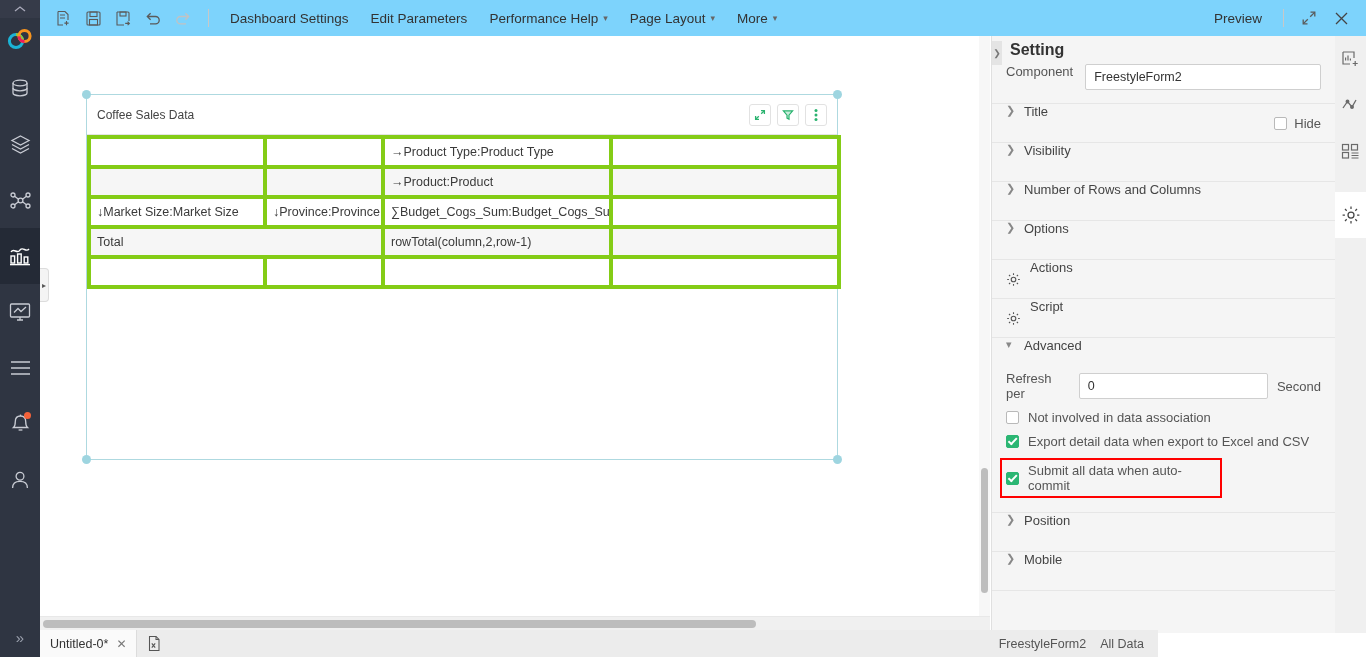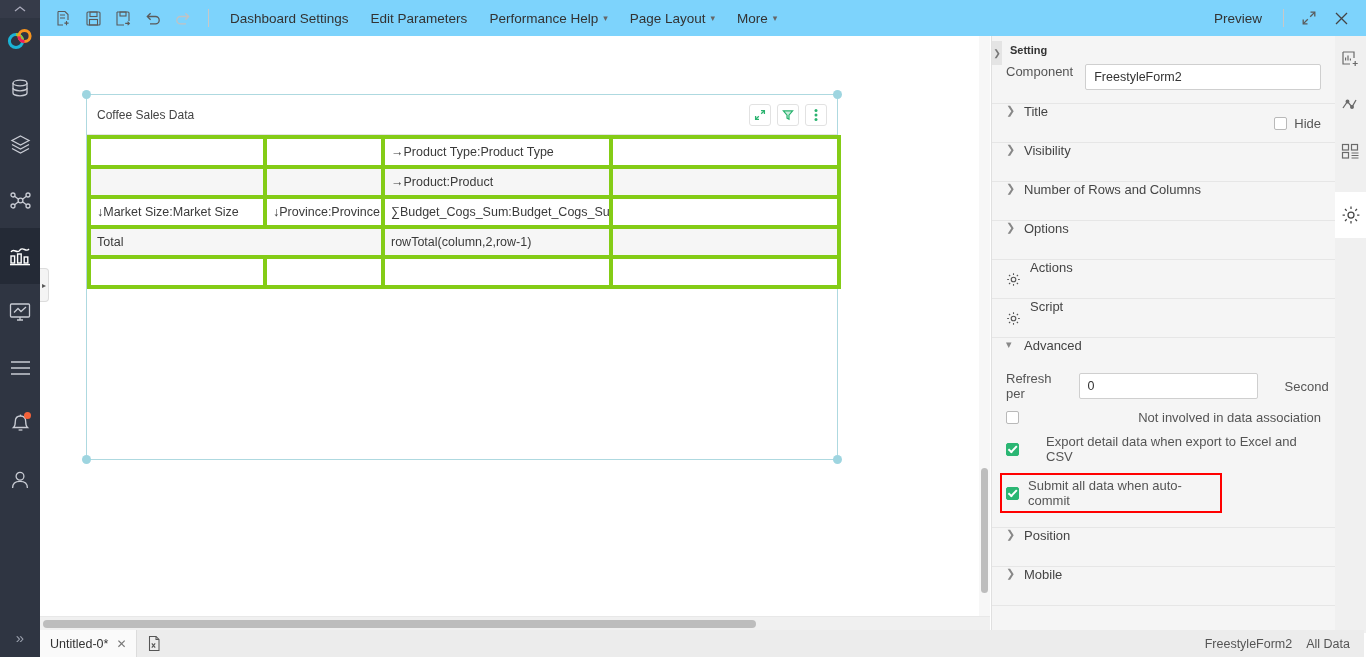--- a/index.html
+++ b/index.html
@@ -110,21 +110,21 @@
     position: absolute; left: 991px; top: 36px; width: 344px; height: 597px;
     background: #f5f5f5; border-left: 1px solid #e0e0e0; overflow: hidden;
   }
   .panel-collapse {
     position: absolute; left: 0px; top: 5px; width: 10px; height: 24px;
     background: #e4e4e4; display: flex; align-items: center; justify-content: center;
     font-size: 9px; color: #777; cursor: pointer; z-index: 3;
   }
   .panel-title {
     height: 28px; display: flex; align-items: center; padding-left: 18px;
-    font-size: 11px; font-weight: bold; color: #333; text-align: right;
+    font-size: 16px; font-weight: bold; color: #333; text-align: right;
   }
   .row {
     border-top: 1px solid #e6e6e6; min-height: 39px;
     display: flex; padding: 0 14px; background: #f5f5f5;
   }
   .row.comp { border-top: none; }
   .row-label { font-size: 13px; color: #555; }
   .chev { font-size: 11px; color: #888; width: 14px; display: inline-block; }
   .gear-ic { width: 20px; display: flex; align-items: center; color: #555; }
   .sec-label { font-size: 13px; color: #444; margin-left: 4px; }
@@ -138,42 +138,42 @@
     width: 13px; height: 13px; border: 1px solid #b9b9b9; background: #fff;
     border-radius: 2px; display: inline-flex; align-items: center; justify-content: center;
     cursor: pointer; flex: none;
   }
   .cbox.on { background: #2bb673; border-color: #2bb673; }
   .cbox.on::after {
     content: ""; width: 3px; height: 6.5px; border: solid #fff;
     border-width: 0 2px 2px 0; transform: rotate(43deg) translate(-0.5px,-1px);
   }
   .adv-body { background: #f5f5f5; padding: 0 14px 10px 14px; }
-  .adv-line { display: flex; align-items: center; gap: 27px; margin-bottom: 9px; justify-content: space-between; }
+  .adv-line { display: flex; align-items: center; gap: 9px; margin-bottom: 9px; }
   .adv-text { font-size: 13px; color: #555; }
   .redbox {
     border: 2px solid #ff0000; padding: 3px 6px 3px 4px; margin: 0 0 4px -6px;
     display: inline-flex; align-items: center; gap: 9px; width: 222px;
   }
 
   
   .strip {
     position: absolute; left: 1335px; top: 36px; width: 31px; height: 597px;
     background: #f0f0f0; display: flex; flex-direction: column; align-items: center;
   }
   .strip-item {
     width: 31px; height: 46px; display: flex; align-items: center; justify-content: center;
     color: #6a6a6a; cursor: pointer;
   }
   .strip-item.active { background: #ffffff; }
   .strip-gap { height: 18px; }
 
   
   .bottombar {
-    position: absolute; left: 40px; top: 630px; width: 1324px; height: 27px;
+    position: absolute; left: 40px; top: 630px; width: 1118px; height: 27px;
     background: #ececec; display: flex; align-items: flex-start;
   }
   .tab {
     height: 27px; background: #fafafa; border-right: 1px solid #dcdcdc;
     display: flex; align-items: center; padding: 0 10px; gap: 8px; cursor: pointer;
   }
   .tab-label { font-size: 12.5px; color: #333; }
   .tab-x { font-size: 12px; color: #777; cursor: pointer; }
   .tab-addon {
     width: 34px; height: 27px; display: flex; align-items: center; justify-content: center;

